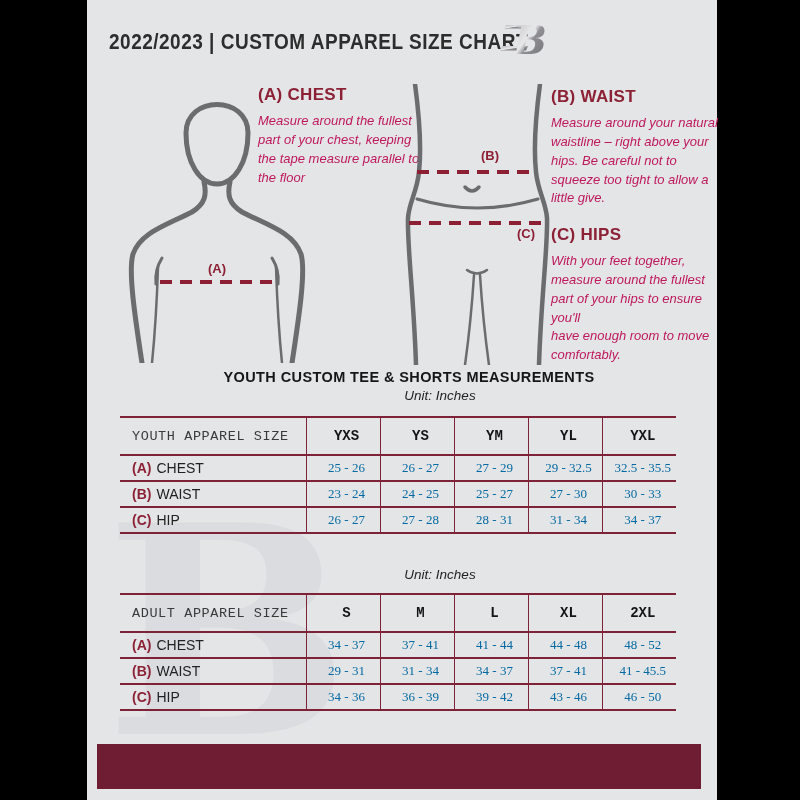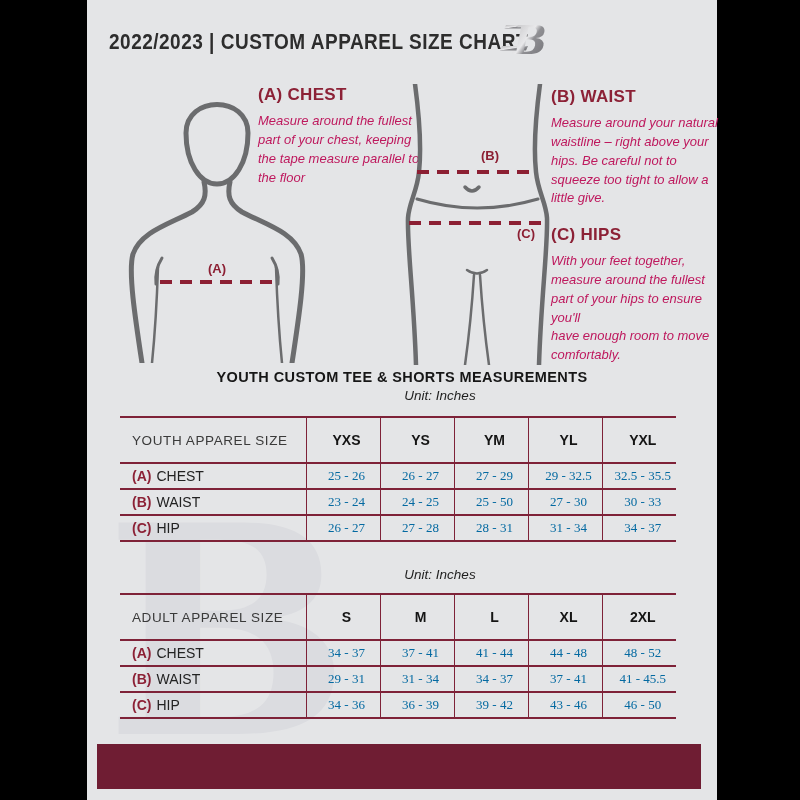--- a/index.html
+++ b/index.html
@@ -25,30 +25,30 @@
   .fig-lower{left:318px;top:84px;}
   .guide-block{position:absolute;z-index:1;}
   .guide-chest{left:171px;top:85px;width:174px;}
   .guide-waist{left:464px;top:87px;width:172px;}
   .guide-hips{left:464px;top:225px;width:176px;}
   .guide-heading{font-size:17px;font-weight:bold;color:#8c2136;letter-spacing:.3px;margin:0 0 7px 0;}
   .guide-body{font-size:13px;font-style:italic;color:#be185d;line-height:1.45;margin:0;}
   .svg-marker{font-family:"Liberation Sans",sans-serif;font-size:13px;font-weight:bold;fill:#8c1f33;}
 
   
-  .tbl-title{position:absolute;left:0;width:630px;z-index:1;text-align:center;
+  .tbl-title{position:absolute;left:7px;width:630px;z-index:1;text-align:center;
              font-size:14.5px;font-weight:bold;color:#161616;letter-spacing:.4px;}
   .tbl-unit{position:absolute;left:0;width:706px;z-index:1;text-align:center;
             font-size:13.5px;font-style:italic;color:#1f1f1f;}
   .y-title{top:369px}.y-unit{top:388px}
   .a-title{top:548px}.a-unit{top:567px}
   .size-table{position:absolute;left:33px;z-index:1;width:556px;border-collapse:collapse;table-layout:fixed;
               border-top:2.5px solid #7e2238;border-bottom:2px solid #7e2238;}
   .y-table{top:416px}.a-table{top:593px}
-  .size-table tr.hdr{height:46px;}
+  .size-table tr.hdr{height:38px;font-family:Liberation Mono, monospace;}
   .size-table tr.row{height:26px;}
   .size-table tr:not(:last-child) th,.size-table tr:not(:last-child) td{border-bottom:2px solid #7e2238;}
   .size-table .v{border-left:1.5px solid #7e2238;padding-left:7px;}
   .size-table th,.size-table td{padding:0;vertical-align:middle;text-align:center;background:transparent;}
   .lbl-hdr{text-align:left !important;padding-left:12px !important;font-weight:normal;
            font-size:13.5px;color:#3a3a3a;letter-spacing:.6px;}
   .size-hdr{font-size:14px;font-weight:bold;color:#141414;}
   .row-lbl{text-align:left !important;padding-left:12px !important;font-size:14px;color:#222;}
   .row-lbl .pfx{font-weight:bold;color:#8c2136;margin-right:5px;}
   .val{font-size:13px;color:#0369a1;font-family:Liberation Serif, serif;}
@@ -156,21 +156,21 @@
         <td class="val v">27 - 29</td>
         <td class="val v">29 - 32.5</td>
         <td class="val v">32.5 - 35.5</td>
       </tr>
       <tr class="row">
         <td class="row-lbl">
           <span class="pfx">(B)</span><span>WAIST</span>
         </td>
         <td class="val v">23 - 24</td>
         <td class="val v">24 - 25</td>
-        <td class="val v">25 - 50</td>
+        <td class="val v">25 - 27</td>
         <td class="val v">27 - 30</td>
         <td class="val v">30 - 33</td>
       </tr>
       <tr class="row">
         <td class="row-lbl">
           <span class="pfx">(C)</span><span>HIP</span>
         </td>
         <td class="val v">26 - 27</td>
         <td class="val v">27 - 28</td>
         <td class="val v">28 - 31</td>

